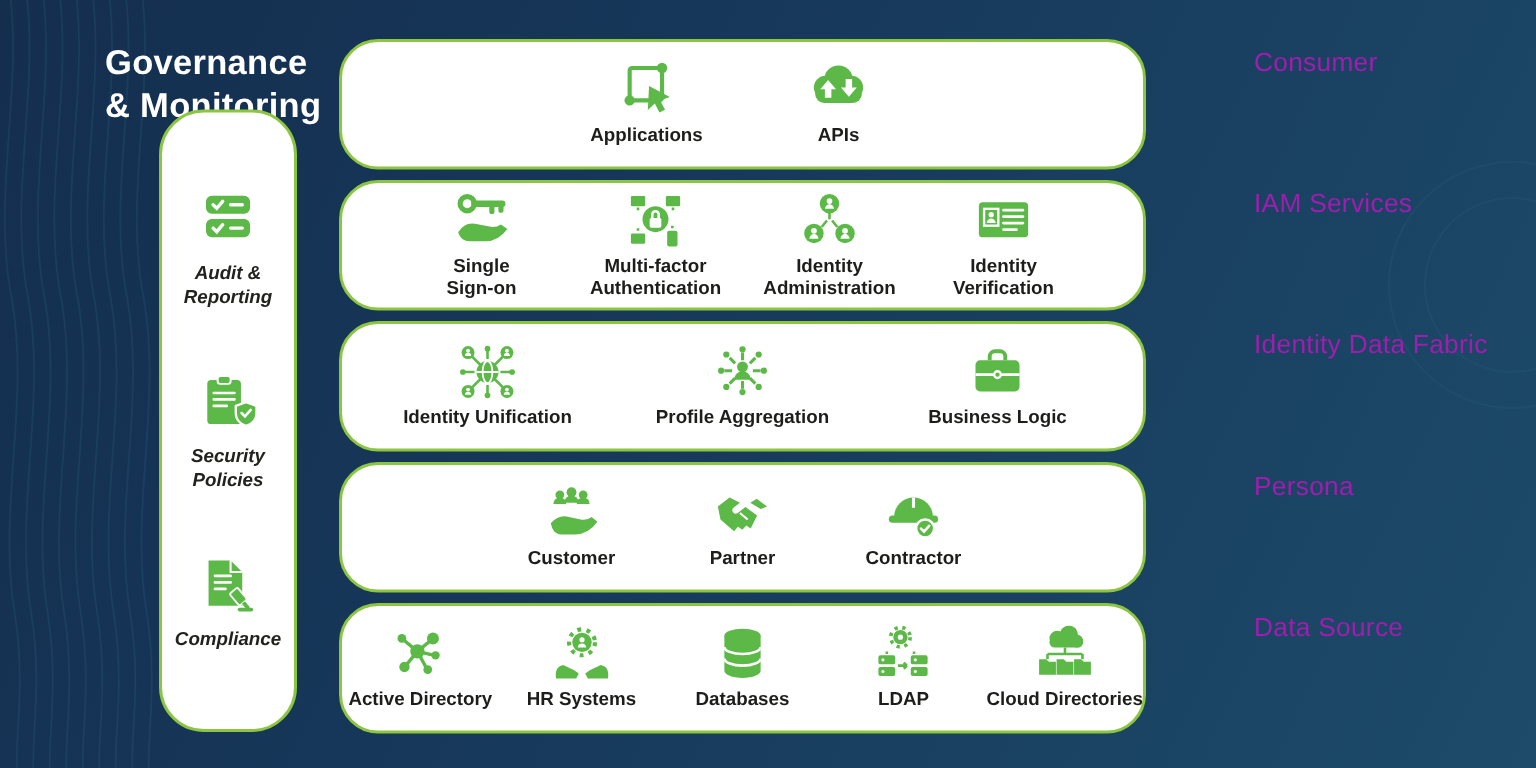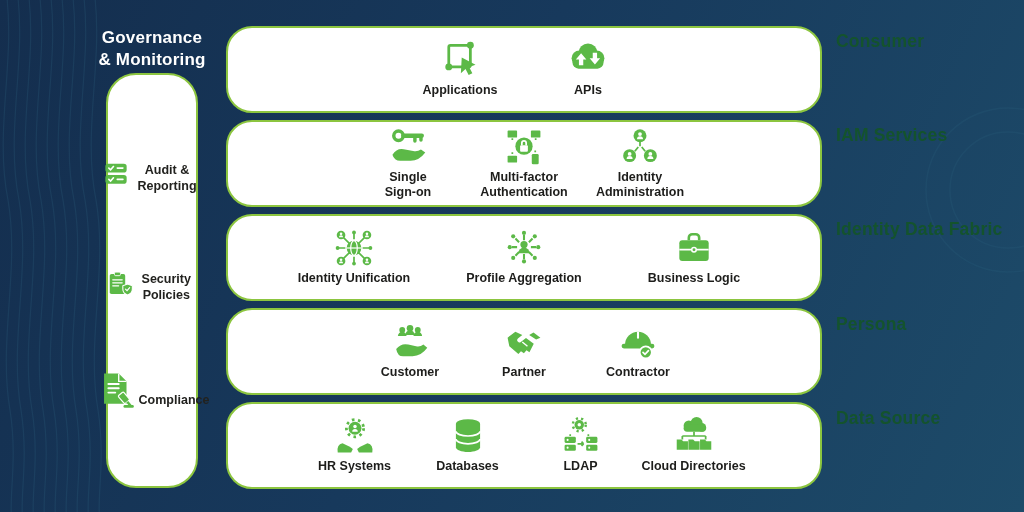--- a/index.html
+++ b/index.html
@@ -4,44 +4,44 @@
 <style>
   html,body{margin:0;padding:0;}
   body{
     width:1024px;height:512px;position:relative;overflow:hidden;
     background:linear-gradient(115deg,#142e4e 0%,#17395c 45%,#1d4b69 100%);
     font-family:"Liberation Sans",sans-serif;
     -webkit-font-smoothing:antialiased;
   }
   .deco{position:absolute;inset:0;pointer-events:none;}
   .gov-title{
-    position:absolute;left:70px;top:27px;width:164px;text-align:center;
-    color:#fff;font-weight:bold;font-size:17px;line-height:1.28;letter-spacing:.2px;
+    position:absolute;left:70px;top:27px;width:164px;
+    color:#fff;font-weight:bold;font-size:23px;line-height:1.28;letter-spacing:.2px;
   }
   .gov-pill{
     position:absolute;left:106px;top:73px;width:92px;height:415px;
     background:#fff;border:2px solid #8CC53F;border-radius:30px;
     box-sizing:border-box;display:flex;flex-direction:column;
     justify-content:space-evenly;align-items:center;padding:10px 4px;
   }
-  .gov-item{display:flex;flex-direction:row;align-items:flex-end;}
+  .gov-item{display:flex;flex-direction:column;align-items:center;font-style:italic;}
   .gov-item .lbl{margin-top:9px;font-size:12.5px;font-weight:bold;color:#22221f;
     text-align:center;line-height:1.3;max-width:80px;}
   .layer{
-    position:absolute;left:226px;width:596px;height:87px;
+    position:absolute;left:226px;width:538px;height:87px;
     background:#fff;border:2px solid #8CC53F;border-radius:26px;
     box-sizing:border-box;display:flex;justify-content:center;align-items:center;
   }
   .layer .item{display:flex;flex-direction:column;align-items:center;justify-content:flex-start;}
   .layer .item .lbl{margin-top:4px;font-size:12.5px;font-weight:bold;color:#1d1d1b;
     text-align:center;line-height:1.2;}
   .icon{width:44px;height:38px;color:#5CB947;display:block;}
   .icon svg{width:100%;height:100%;display:block;}
   .side-label{
-    position:absolute;left:836px;width:176px;color:#14532d;font-weight:bold;
+    position:absolute;left:836px;width:176px;color:#a21caf;font-weight:normal;
     font-size:17.5px;line-height:1.35;letter-spacing:.2px;
   }
   .r1{top:26px}.r2{top:120px}.r3{top:214px}.r4{top:308px}.r5{top:402px}
   .l1{top:30px}.l2{top:124px}.l3{top:218px}.l4{top:313px}.l5{top:407px}
   .row1{gap:6px}.row1 .item{width:122px}
   .row2{gap:1px}.row2 .item{width:115px}
   .row3{gap:6px}.row3 .item{width:164px}
   .row4{gap:4px}.row4 .item{width:110px}
   .row5{gap:3px}.row5 .item{width:110px}
 </style>
@@ -188,20 +188,32 @@
             <path d="M20.5 13a3.5 3.5 0 0 1 7 0z"></path>
             <circle cx="12" cy="30" r="2.2"></circle>
             <path d="M8.5 36a3.5 3.5 0 0 1 7 0z"></path>
             <circle cx="36" cy="30" r="2.2"></circle>
             <path d="M32.5 36a3.5 3.5 0 0 1 7 0z"></path>
           </g>
         </svg>
     </span>
     <span class="lbl" style="max-width:100px">Identity Administration</span>
   </div>
+  <div class="item">
+    <span class="icon">
+      <svg viewBox="0 0 48 44">
+          <rect x="5" y="8" width="38" height="27" rx="3" fill="currentColor"></rect>
+          <rect x="9" y="13" width="11" height="13" fill="none" stroke="#fff" stroke-width="1.8"></rect>
+          <circle cx="14.5" cy="17.5" r="2" fill="#fff"></circle>
+          <path d="M11 24a3.5 3.5 0 0 1 7 0z" fill="#fff"></path>
+          <path d="M24 14h15M24 19h15M24 24h15M24 29h10" stroke="#fff" stroke-width="2.2" stroke-linecap="round"></path>
+        </svg>
+    </span>
+    <span class="lbl" style="max-width:88px">Identity Verification</span>
+  </div>
 </div>
 <div class="side-label l2">IAM Services</div>
 
 <div class="layer row3 r3">
   <div class="item">
     <span class="icon">
       <svg viewBox="0 0 48 44">
           <path d="M24 22L9 7M24 22l15-15M24 22L9 37M24 22l15 15M24 12V4M24 32v8M14 22H5M34 22h9" stroke="currentColor" stroke-width="2"></path>
           <g fill="currentColor">
             <circle cx="24" cy="4" r="2.2"></circle>
@@ -305,20 +317,36 @@
     </span>
     <span class="lbl">Contractor</span>
   </div>
 </div>
 <div class="side-label l4">Persona</div>
 
 <div class="layer row5 r5">
   <div class="item">
     <span class="icon">
       <svg viewBox="0 0 48 44">
+          <path stroke="currentColor" stroke-width="2.6" d="M22 20L10 10M22 20l11-9M22 20l13 3M22 20l-9 11M22 20l7 13"></path>
+          <g fill="currentColor">
+            <circle cx="22" cy="20" r="5.5"></circle>
+            <circle cx="10" cy="10" r="3.4"></circle>
+            <circle cx="34" cy="10" r="4.6"></circle>
+            <circle cx="36" cy="23" r="3.2"></circle>
+            <circle cx="12" cy="32" r="4"></circle>
+            <circle cx="30" cy="34" r="3.4"></circle>
+          </g>
+        </svg>
+    </span>
+    <span class="lbl">Active Directory</span>
+  </div>
+  <div class="item">
+    <span class="icon">
+      <svg viewBox="0 0 48 44">
           <circle cx="24" cy="13" r="7.5" fill="currentColor"></circle>
           <circle cx="24" cy="13" r="10" fill="none" stroke="currentColor" stroke-width="3.2" stroke-dasharray="3 4.2"></circle>
           <circle cx="24" cy="11" r="2" fill="#fff"></circle>
           <path d="M20.8 17a3.2 3.2 0 0 1 6.4 0z" fill="#fff"></path>
           <path fill="currentColor" d="M4 41q-1.5-9 5.5-10.5l8.5 4 3.5 2.5-2 4z"></path>
           <path fill="currentColor" d="M44 41q1.5-9-5.5-10.5l-8.5 4-3.5 2.5 2 4z"></path>
         </svg>
     </span>
     <span class="lbl">HR Systems</span>
   </div>

